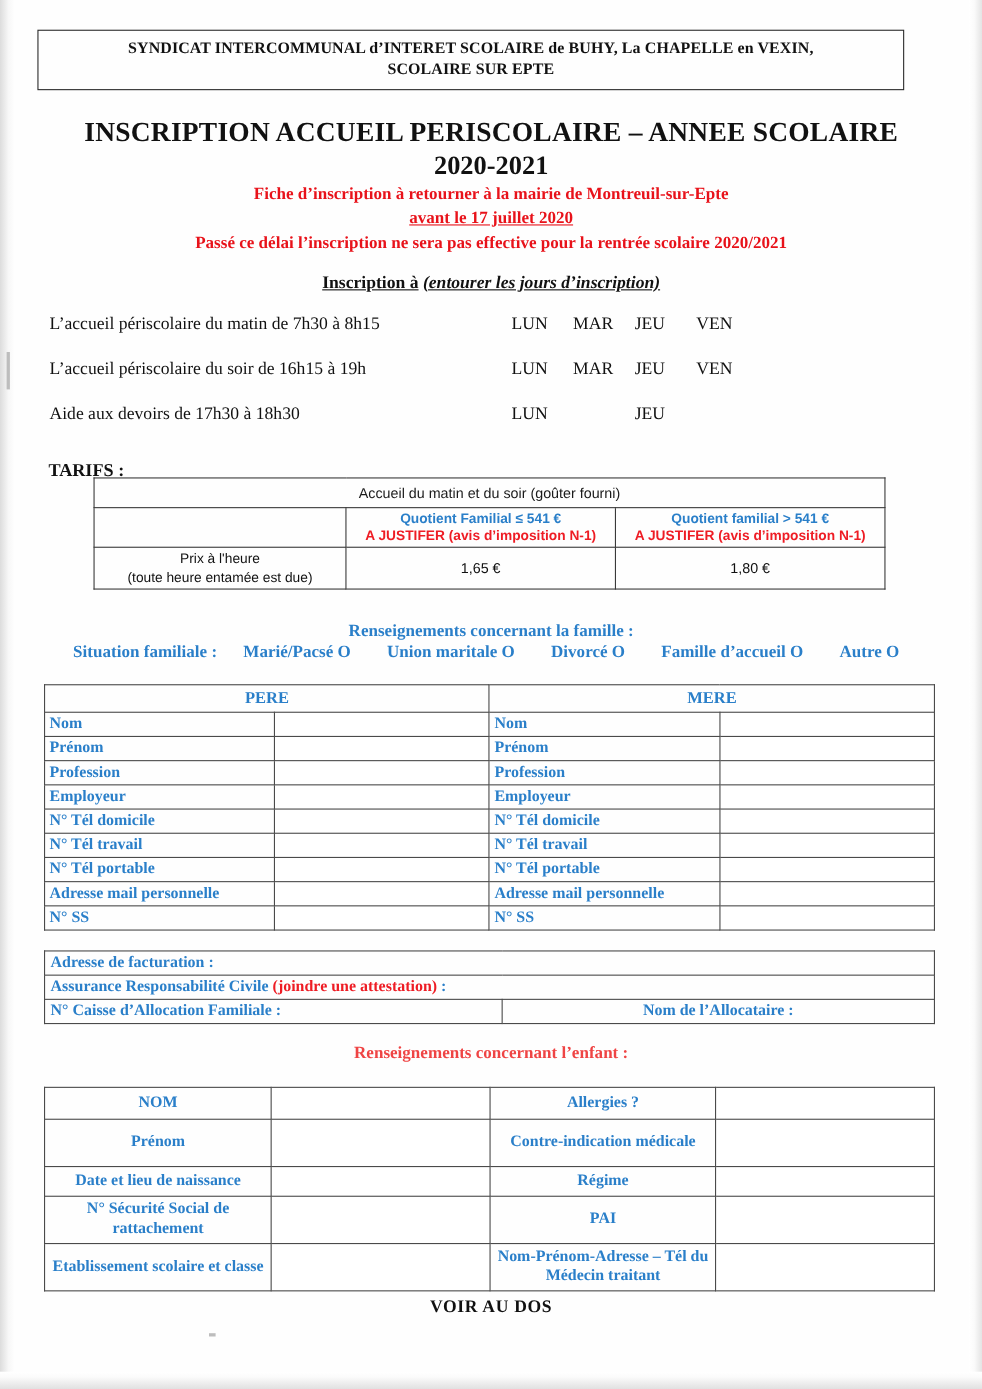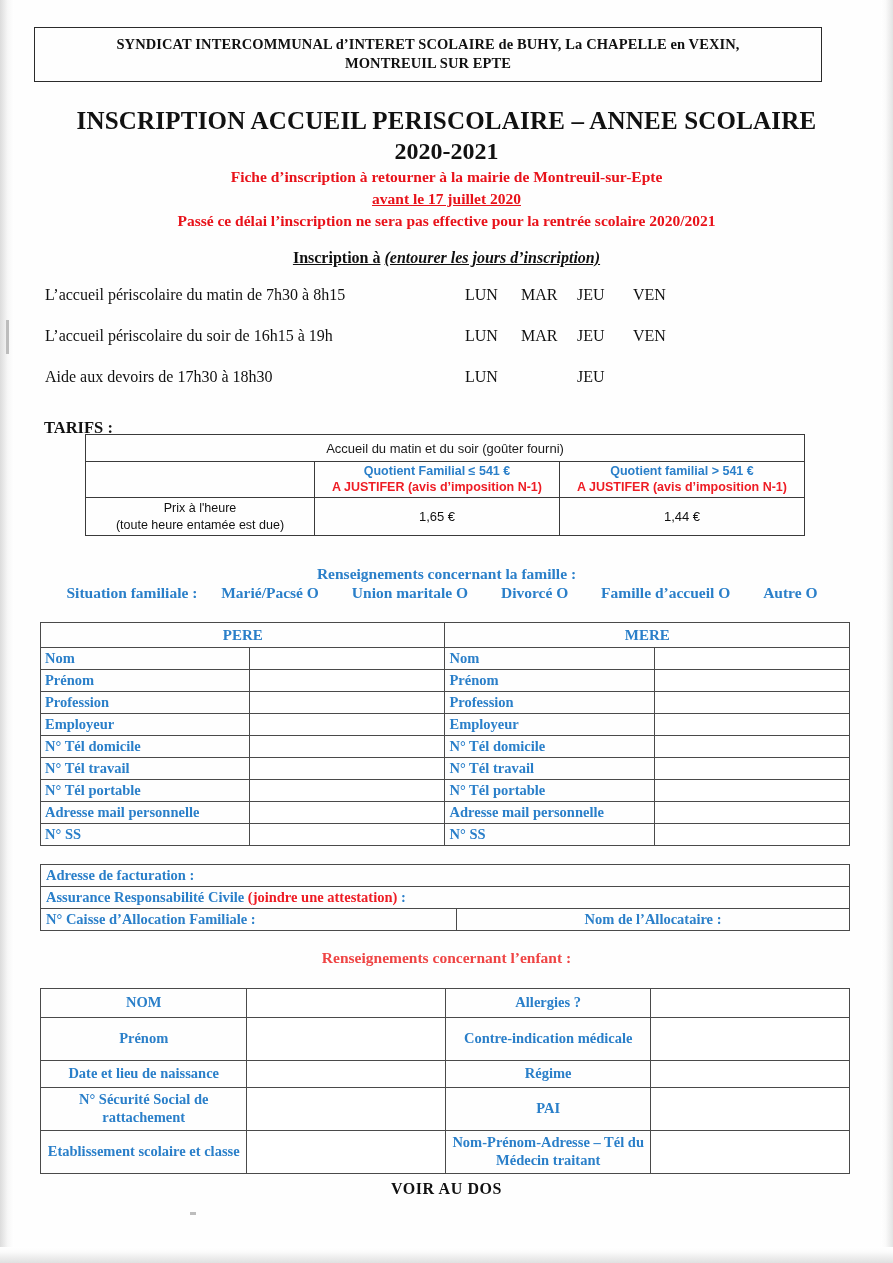--- a/index.html
+++ b/index.html
@@ -310,21 +310,21 @@
 <div class="page">
 
   <div class="scan-edge-left"></div>
   <div class="scan-edge-right"></div>
   <div class="scan-edge-bottom"></div>
   <div class="scan-mark" style="left:6px; top:320px; width:3px; height:34px;"></div>
   <div class="scan-mark" style="left:190px; top:1212px; width:6px; height:3px;"></div>
 
   <div class="org-box">
     <div class="org-line">SYNDICAT INTERCOMMUNAL d’INTERET SCOLAIRE de BUHY, La CHAPELLE en VEXIN,</div>
-    <div class="org-line">MONTREUIL SUR EPTE</div>
+    <div class="org-line">SCOLAIRE SUR EPTE</div>
   </div>
 
   <div class="title-main">INSCRIPTION ACCUEIL PERISCOLAIRE – ANNEE SCOLAIRE</div>
   <div class="title-year">2020-2021</div>
 
   <div class="red-block">
     <div>Fiche d’inscription à retourner à la mairie de Montreuil-sur-Epte</div>
     <div class="u">avant le 17 juillet 2020</div>
     <div>Passé ce délai l’inscription ne sera pas effective pour la rentrée scolaire 2020/2021</div>
   </div>
@@ -385,21 +385,21 @@
         <span class="t-blue">Quotient familial &gt; 541 €</span>
         <span class="t-red">A JUSTIFER (avis d’imposition N-1)</span>
       </td>
     </tr>
     <tr>
       <td class="col-label">
         <span>Prix à l'heure</span><br>
         <span>(toute heure entamée est due)</span>
       </td>
       <td class="price">1,65 €</td>
-      <td class="price">1,44 €</td>
+      <td class="price">1,80 €</td>
     </tr>
   </tbody>
     </table>
 
   <div class="fam-head">Renseignements concernant la famille :</div>
 
   <div class="fam-situation">
     <span>Situation familiale :</span>
     <span class="opt">Marié/Pacsé O</span>
     <span class="opt">Union maritale O</span>

